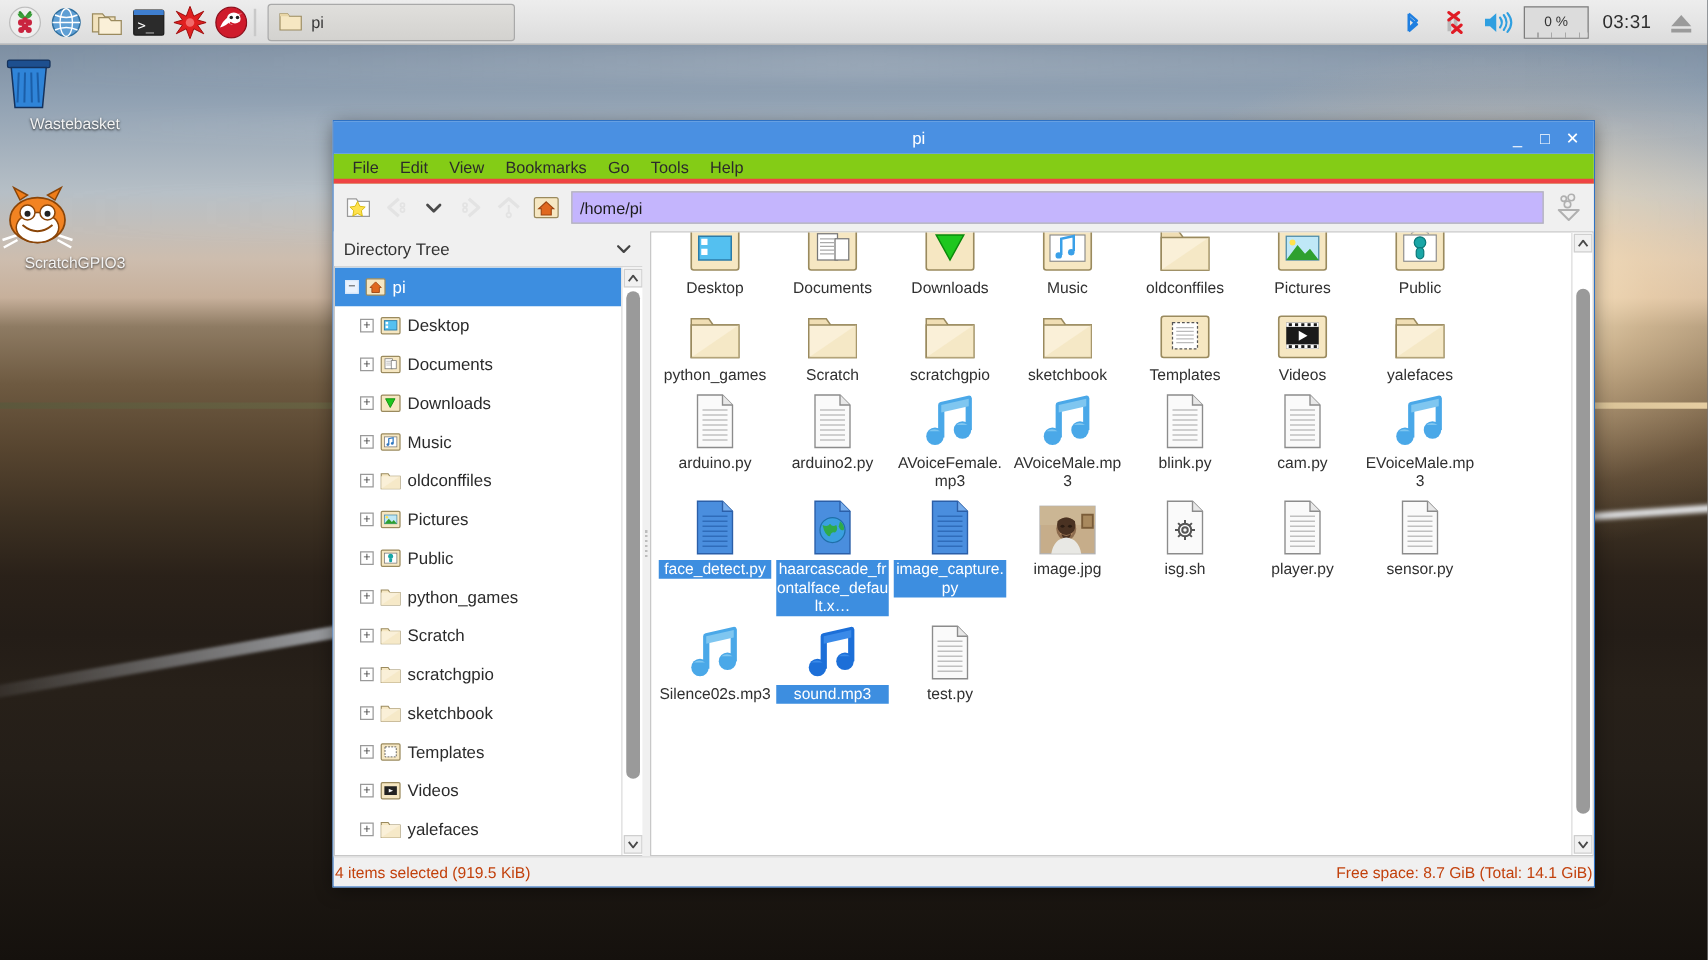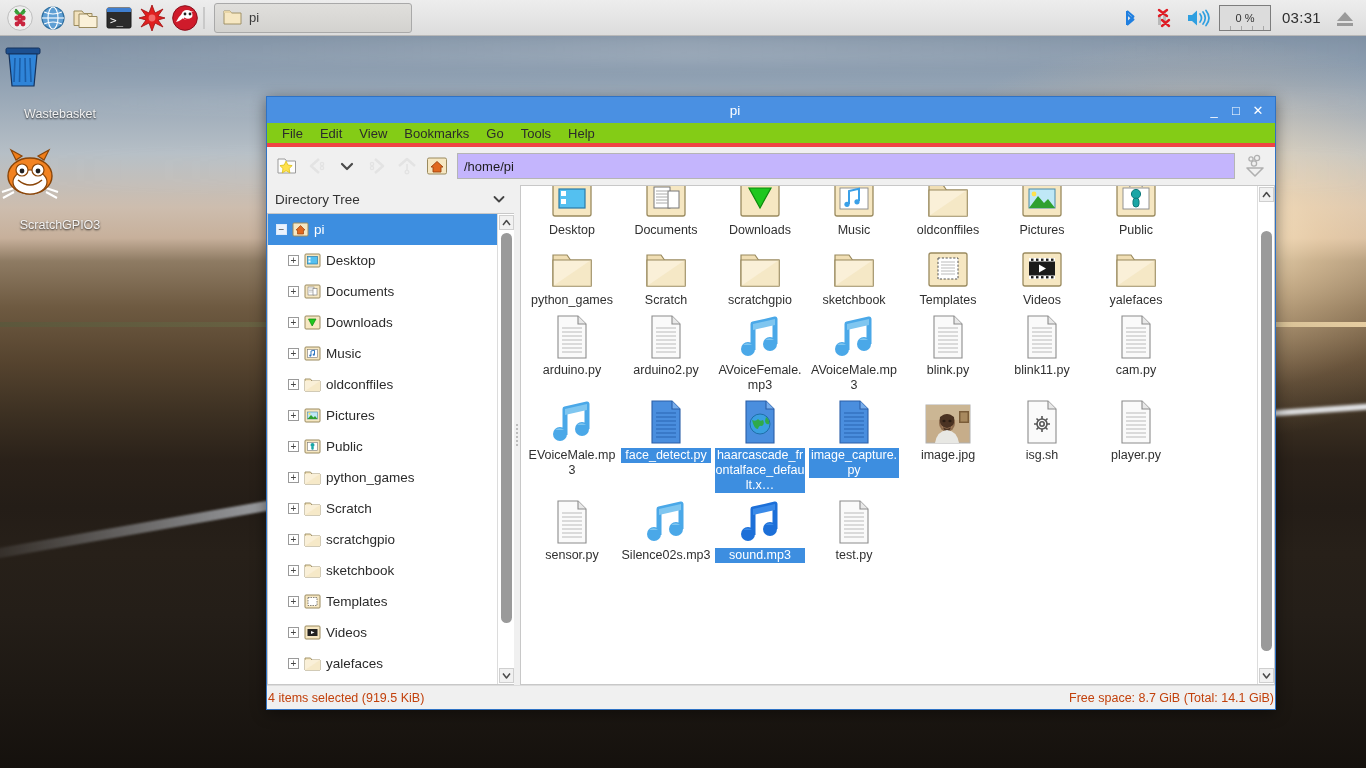--- a/index.html
+++ b/index.html
@@ -91,21 +91,21 @@
     content:""; position:absolute; left:0; bottom:0; width:100%; height:4px;
     background:repeating-linear-gradient(to right,#dcdcdc 0 10px,#a8a8a8 10px 11px);
   }
   #clock { font-size:15px; color:#2e2e2e; padding:0 7px; letter-spacing:.3px; }
 
   
   .deskicon {
     position:absolute; width:120px; text-align:center; cursor:pointer;
   }
   .deskicon .lbl {
-    color:#f2f2f2; font-size:12.5px; margin-top:18px;
+    color:#f2f2f2; font-size:12.5px; margin-top:3px;
     text-shadow:0 1px 2px rgba(0,0,0,.85);
   }
 
   
   #win {
     position:absolute; left:266px; top:96px; width:1010px; height:614px;
     background:#f0f0f0;
     border:1px solid #2f72c4;
     box-shadow:0 3px 14px rgba(0,0,0,.45);
     display:flex; flex-direction:column;
@@ -908,213 +908,195 @@
                 <line x1="9" y1="14" x2="29" y2="14"></line>
                   <line x1="9" y1="18" x2="29" y2="18"></line>
                   <line x1="9" y1="22" x2="29" y2="22"></line>
                 <line x1="9" y1="26" x2="29" y2="26"></line>
                   <line x1="9" y1="30" x2="29" y2="30"></line>
                   <line x1="9" y1="34" x2="29" y2="34"></line>
                 <line x1="9" y1="38" x2="29" y2="38"></line>
               </g>
             </svg>
           </div>
-          <div class="nm">blink11.py</div>
-        </div>
+          <div class="nm">cam.py</div>
+        </div>
+
+        <div class="cell">
+          <div class="ic">
+            <svg width="46" height="46" viewBox="0 0 46 46">
+              <path d="M16 36 V10 L38 5 V30" stroke="#4aa8e8" stroke-width="5" fill="none" stroke-linejoin="round"></path>
+              <path d="M16 10 L38 5 V11 L16 16 Z" fill="#7fc6f0"></path>
+              <circle cx="11" cy="35" r="7" fill="#4aa8e8"></circle>
+              <circle cx="33" cy="30" r="7" fill="#4aa8e8"></circle>
+              <path d="M6 31 a7 7 0 0 1 9 0 Z" fill="#7fc6f0"></path>
+              <path d="M28 26 a7 7 0 0 1 9 0 Z" fill="#7fc6f0"></path>
+            </svg>
+          </div>
+          <div class="nm">EVoiceMale.mp3</div>
+        </div>
+        <div class="cell sel">
+          <div class="ic">
+            <svg width="38" height="46" viewBox="0 0 38 46">
+              <path d="M5 2 h20 l8 8 v34 h-28 Z" fill="#4a8ede" stroke="#2b5fa8" stroke-width="1.1"></path>
+              <path d="M25 2 v8 h8" fill="#76aceb" stroke="#2b5fa8" stroke-width="1.1"></path>
+              <g stroke="#2f6cba" stroke-width="1.2">
+                <line x1="9" y1="14" x2="29" y2="14"></line>
+                  <line x1="9" y1="18" x2="29" y2="18"></line>
+                  <line x1="9" y1="22" x2="29" y2="22"></line>
+                <line x1="9" y1="26" x2="29" y2="26"></line>
+                  <line x1="9" y1="30" x2="29" y2="30"></line>
+                  <line x1="9" y1="34" x2="29" y2="34"></line>
+                <line x1="9" y1="38" x2="29" y2="38"></line>
+              </g>
+            </svg>
+          </div>
+          <div class="nm">face_detect.py</div>
+        </div>
+        <div class="cell sel">
+          <div class="ic">
+            <svg width="38" height="46" viewBox="0 0 38 46">
+              <path d="M5 2 h20 l8 8 v34 h-28 Z" fill="#4a8ede" stroke="#2b5fa8" stroke-width="1.1"></path>
+              <path d="M25 2 v8 h8" fill="#76aceb" stroke="#2b5fa8" stroke-width="1.1"></path>
+              <circle cx="19" cy="25" r="10" fill="#3aa0e0" stroke="#1f6fa8" stroke-width="1"></circle>
+              <path d="M11 21 q4 2 6 -1 q2 3 5 1 q2 4 -1 6 q-3 -1 -4 3 q-4 0 -6 -9 Z" fill="#2faa4a"></path>
+              <path d="M25 18 q4 3 3 7 q-3 1 -4 -3 Z" fill="#2faa4a"></path>
+            </svg>
+          </div>
+          <div class="nm">haarcascade_frontalface_default.x…</div>
+        </div>
+        <div class="cell sel">
+          <div class="ic">
+            <svg width="38" height="46" viewBox="0 0 38 46">
+              <path d="M5 2 h20 l8 8 v34 h-28 Z" fill="#4a8ede" stroke="#2b5fa8" stroke-width="1.1"></path>
+              <path d="M25 2 v8 h8" fill="#76aceb" stroke="#2b5fa8" stroke-width="1.1"></path>
+              <g stroke="#2f6cba" stroke-width="1.2">
+                <line x1="9" y1="14" x2="29" y2="14"></line>
+                  <line x1="9" y1="18" x2="29" y2="18"></line>
+                  <line x1="9" y1="22" x2="29" y2="22"></line>
+                <line x1="9" y1="26" x2="29" y2="26"></line>
+                  <line x1="9" y1="30" x2="29" y2="30"></line>
+                  <line x1="9" y1="34" x2="29" y2="34"></line>
+                <line x1="9" y1="38" x2="29" y2="38"></line>
+              </g>
+            </svg>
+          </div>
+          <div class="nm">image_capture.py</div>
+        </div>
+        <div class="cell">
+          <div class="ic">
+            <svg width="50" height="42" viewBox="0 0 50 42">
+              <rect x="3" y="2" width="44" height="38" fill="#c6ad8a" stroke="#b0b0b0"></rect>
+              <rect x="3" y="2" width="44" height="15" fill="#cbb694"></rect>
+              <rect x="36" y="8" width="10" height="12" fill="#7a5c38"></rect>
+              <rect x="37.5" y="9.5" width="7" height="9" fill="#a8895e"></rect>
+              <ellipse cx="24" cy="20" rx="8" ry="9" fill="#8d6c4e"></ellipse>
+              <ellipse cx="24" cy="19" rx="6.5" ry="7.5" fill="#b98f68"></ellipse>
+              <path d="M17 14 q7 -6 14 0 q1 7 -2 9 q-5 4 -10 0 q-3 -3 -2 -9 Z" fill="#4a3222"></path>
+              <ellipse cx="21" cy="18" rx="1.6" ry="1.2" fill="#2a1c12"></ellipse>
+              <ellipse cx="27" cy="18" rx="1.6" ry="1.2" fill="#2a1c12"></ellipse>
+              <path d="M20 24 q4 3 8 0 q-1 4 -4 4 q-3 0 -4 -4 Z" fill="#4a3222"></path>
+              <path d="M12 40 q2 -12 12 -13 q10 1 12 13 Z" fill="#e8e8e4"></path>
+            </svg>
+          </div>
+          <div class="nm">image.jpg</div>
+        </div>
+        <div class="cell">
+          <div class="ic">
+            <svg width="38" height="46" viewBox="0 0 38 46">
+              <path d="M5 2 h20 l8 8 v34 h-28 Z" fill="#fafafa" stroke="#8c8c8c" stroke-width="1.1"></path>
+              <path d="M25 2 v8 h8" fill="#e8e8e8" stroke="#8c8c8c" stroke-width="1.1"></path>
+              <g fill="none" stroke="#555" stroke-width="1.6">
+                <circle cx="19" cy="25" r="5"></circle>
+                <circle cx="19" cy="25" r="2.2"></circle>
+                <path d="M19 17 v3 M19 30 v3 M11 25 h3 M24 25 h3 M13.5 19.5 l2.2 2.2 M22.3 28.3 l2.2 2.2 M24.5 19.5 l-2.2 2.2 M15.7 28.3 l-2.2 2.2"></path>
+              </g>
+            </svg>
+          </div>
+          <div class="nm">isg.sh</div>
+        </div>
+
         <div class="cell">
           <div class="ic">
             <svg width="38" height="46" viewBox="0 0 38 46">
               <path d="M5 2 h20 l8 8 v34 h-28 Z" fill="#fafafa" stroke="#8c8c8c" stroke-width="1.1"></path>
               <path d="M25 2 v8 h8" fill="#e8e8e8" stroke="#8c8c8c" stroke-width="1.1"></path>
               <g stroke="#c0c0c0" stroke-width="1.1">
                 <line x1="9" y1="14" x2="29" y2="14"></line>
                   <line x1="9" y1="18" x2="29" y2="18"></line>
                   <line x1="9" y1="22" x2="29" y2="22"></line>
                 <line x1="9" y1="26" x2="29" y2="26"></line>
                   <line x1="9" y1="30" x2="29" y2="30"></line>
                   <line x1="9" y1="34" x2="29" y2="34"></line>
                 <line x1="9" y1="38" x2="29" y2="38"></line>
               </g>
             </svg>
           </div>
-          <div class="nm">cam.py</div>
-        </div>
-
-        <div class="cell">
-          <div class="ic">
-            <svg width="46" height="46" viewBox="0 0 46 46">
-              <path d="M16 36 V10 L38 5 V30" stroke="#4aa8e8" stroke-width="5" fill="none" stroke-linejoin="round"></path>
-              <path d="M16 10 L38 5 V11 L16 16 Z" fill="#7fc6f0"></path>
-              <circle cx="11" cy="35" r="7" fill="#4aa8e8"></circle>
-              <circle cx="33" cy="30" r="7" fill="#4aa8e8"></circle>
-              <path d="M6 31 a7 7 0 0 1 9 0 Z" fill="#7fc6f0"></path>
-              <path d="M28 26 a7 7 0 0 1 9 0 Z" fill="#7fc6f0"></path>
-            </svg>
-          </div>
-          <div class="nm">EVoiceMale.mp3</div>
-        </div>
-        <div class="cell sel">
-          <div class="ic">
-            <svg width="38" height="46" viewBox="0 0 38 46">
-              <path d="M5 2 h20 l8 8 v34 h-28 Z" fill="#4a8ede" stroke="#2b5fa8" stroke-width="1.1"></path>
-              <path d="M25 2 v8 h8" fill="#76aceb" stroke="#2b5fa8" stroke-width="1.1"></path>
-              <g stroke="#2f6cba" stroke-width="1.2">
-                <line x1="9" y1="14" x2="29" y2="14"></line>
-                  <line x1="9" y1="18" x2="29" y2="18"></line>
-                  <line x1="9" y1="22" x2="29" y2="22"></line>
-                <line x1="9" y1="26" x2="29" y2="26"></line>
-                  <line x1="9" y1="30" x2="29" y2="30"></line>
-                  <line x1="9" y1="34" x2="29" y2="34"></line>
-                <line x1="9" y1="38" x2="29" y2="38"></line>
-              </g>
-            </svg>
-          </div>
-          <div class="nm">face_detect.py</div>
-        </div>
-        <div class="cell sel">
-          <div class="ic">
-            <svg width="38" height="46" viewBox="0 0 38 46">
-              <path d="M5 2 h20 l8 8 v34 h-28 Z" fill="#4a8ede" stroke="#2b5fa8" stroke-width="1.1"></path>
-              <path d="M25 2 v8 h8" fill="#76aceb" stroke="#2b5fa8" stroke-width="1.1"></path>
-              <circle cx="19" cy="25" r="10" fill="#3aa0e0" stroke="#1f6fa8" stroke-width="1"></circle>
-              <path d="M11 21 q4 2 6 -1 q2 3 5 1 q2 4 -1 6 q-3 -1 -4 3 q-4 0 -6 -9 Z" fill="#2faa4a"></path>
-              <path d="M25 18 q4 3 3 7 q-3 1 -4 -3 Z" fill="#2faa4a"></path>
-            </svg>
-          </div>
-          <div class="nm">haarcascade_frontalface_default.x…</div>
-        </div>
-        <div class="cell sel">
-          <div class="ic">
-            <svg width="38" height="46" viewBox="0 0 38 46">
-              <path d="M5 2 h20 l8 8 v34 h-28 Z" fill="#4a8ede" stroke="#2b5fa8" stroke-width="1.1"></path>
-              <path d="M25 2 v8 h8" fill="#76aceb" stroke="#2b5fa8" stroke-width="1.1"></path>
-              <g stroke="#2f6cba" stroke-width="1.2">
-                <line x1="9" y1="14" x2="29" y2="14"></line>
-                  <line x1="9" y1="18" x2="29" y2="18"></line>
-                  <line x1="9" y1="22" x2="29" y2="22"></line>
-                <line x1="9" y1="26" x2="29" y2="26"></line>
-                  <line x1="9" y1="30" x2="29" y2="30"></line>
-                  <line x1="9" y1="34" x2="29" y2="34"></line>
-                <line x1="9" y1="38" x2="29" y2="38"></line>
-              </g>
-            </svg>
-          </div>
-          <div class="nm">image_capture.py</div>
-        </div>
-        <div class="cell">
-          <div class="ic">
-            <svg width="50" height="42" viewBox="0 0 50 42">
-              <rect x="3" y="2" width="44" height="38" fill="#c6ad8a" stroke="#b0b0b0"></rect>
-              <rect x="3" y="2" width="44" height="15" fill="#cbb694"></rect>
-              <rect x="36" y="8" width="10" height="12" fill="#7a5c38"></rect>
-              <rect x="37.5" y="9.5" width="7" height="9" fill="#a8895e"></rect>
-              <ellipse cx="24" cy="20" rx="8" ry="9" fill="#8d6c4e"></ellipse>
-              <ellipse cx="24" cy="19" rx="6.5" ry="7.5" fill="#b98f68"></ellipse>
-              <path d="M17 14 q7 -6 14 0 q1 7 -2 9 q-5 4 -10 0 q-3 -3 -2 -9 Z" fill="#4a3222"></path>
-              <ellipse cx="21" cy="18" rx="1.6" ry="1.2" fill="#2a1c12"></ellipse>
-              <ellipse cx="27" cy="18" rx="1.6" ry="1.2" fill="#2a1c12"></ellipse>
-              <path d="M20 24 q4 3 8 0 q-1 4 -4 4 q-3 0 -4 -4 Z" fill="#4a3222"></path>
-              <path d="M12 40 q2 -12 12 -13 q10 1 12 13 Z" fill="#e8e8e4"></path>
-            </svg>
-          </div>
-          <div class="nm">image.jpg</div>
-        </div>
-        <div class="cell">
-          <div class="ic">
-            <svg width="38" height="46" viewBox="0 0 38 46">
-              <path d="M5 2 h20 l8 8 v34 h-28 Z" fill="#fafafa" stroke="#8c8c8c" stroke-width="1.1"></path>
-              <path d="M25 2 v8 h8" fill="#e8e8e8" stroke="#8c8c8c" stroke-width="1.1"></path>
-              <g fill="none" stroke="#555" stroke-width="1.6">
-                <circle cx="19" cy="25" r="5"></circle>
-                <circle cx="19" cy="25" r="2.2"></circle>
-                <path d="M19 17 v3 M19 30 v3 M11 25 h3 M24 25 h3 M13.5 19.5 l2.2 2.2 M22.3 28.3 l2.2 2.2 M24.5 19.5 l-2.2 2.2 M15.7 28.3 l-2.2 2.2"></path>
-              </g>
-            </svg>
-          </div>
-          <div class="nm">isg.sh</div>
-        </div>
-
+          <div class="nm">player.py</div>
+        </div>
         <div class="cell">
           <div class="ic">
             <svg width="38" height="46" viewBox="0 0 38 46">
               <path d="M5 2 h20 l8 8 v34 h-28 Z" fill="#fafafa" stroke="#8c8c8c" stroke-width="1.1"></path>
               <path d="M25 2 v8 h8" fill="#e8e8e8" stroke="#8c8c8c" stroke-width="1.1"></path>
               <g stroke="#c0c0c0" stroke-width="1.1">
                 <line x1="9" y1="14" x2="29" y2="14"></line>
                   <line x1="9" y1="18" x2="29" y2="18"></line>
                   <line x1="9" y1="22" x2="29" y2="22"></line>
                 <line x1="9" y1="26" x2="29" y2="26"></line>
                   <line x1="9" y1="30" x2="29" y2="30"></line>
                   <line x1="9" y1="34" x2="29" y2="34"></line>
                 <line x1="9" y1="38" x2="29" y2="38"></line>
               </g>
             </svg>
           </div>
-          <div class="nm">player.py</div>
+          <div class="nm">sensor.py</div>
+        </div>
+        <div class="cell">
+          <div class="ic">
+            <svg width="46" height="46" viewBox="0 0 46 46">
+              <path d="M16 36 V10 L38 5 V30" stroke="#4aa8e8" stroke-width="5" fill="none" stroke-linejoin="round"></path>
+              <path d="M16 10 L38 5 V11 L16 16 Z" fill="#7fc6f0"></path>
+              <circle cx="11" cy="35" r="7" fill="#4aa8e8"></circle>
+              <circle cx="33" cy="30" r="7" fill="#4aa8e8"></circle>
+              <path d="M6 31 a7 7 0 0 1 9 0 Z" fill="#7fc6f0"></path>
+              <path d="M28 26 a7 7 0 0 1 9 0 Z" fill="#7fc6f0"></path>
+            </svg>
+          </div>
+          <div class="nm">Silence02s.mp3</div>
+        </div>
+        <div class="cell sel">
+          <div class="ic">
+            <svg width="46" height="46" viewBox="0 0 46 46">
+              <path d="M16 36 V10 L38 5 V30" stroke="#1c6fd8" stroke-width="5" fill="none" stroke-linejoin="round"></path>
+              <path d="M16 10 L38 5 V11 L16 16 Z" fill="#3a8ae8"></path>
+              <circle cx="11" cy="35" r="7" fill="#1c6fd8"></circle>
+              <circle cx="33" cy="30" r="7" fill="#1c6fd8"></circle>
+              <path d="M6 31 a7 7 0 0 1 9 0 Z" fill="#3a8ae8"></path>
+              <path d="M28 26 a7 7 0 0 1 9 0 Z" fill="#3a8ae8"></path>
+            </svg>
+          </div>
+          <div class="nm">sound.mp3</div>
         </div>
         <div class="cell">
           <div class="ic">
             <svg width="38" height="46" viewBox="0 0 38 46">
               <path d="M5 2 h20 l8 8 v34 h-28 Z" fill="#fafafa" stroke="#8c8c8c" stroke-width="1.1"></path>
               <path d="M25 2 v8 h8" fill="#e8e8e8" stroke="#8c8c8c" stroke-width="1.1"></path>
               <g stroke="#c0c0c0" stroke-width="1.1">
                 <line x1="9" y1="14" x2="29" y2="14"></line>
                   <line x1="9" y1="18" x2="29" y2="18"></line>
                   <line x1="9" y1="22" x2="29" y2="22"></line>
                 <line x1="9" y1="26" x2="29" y2="26"></line>
                   <line x1="9" y1="30" x2="29" y2="30"></line>
                   <line x1="9" y1="34" x2="29" y2="34"></line>
                 <line x1="9" y1="38" x2="29" y2="38"></line>
               </g>
             </svg>
           </div>
-          <div class="nm">sensor.py</div>
-        </div>
-        <div class="cell">
-          <div class="ic">
-            <svg width="46" height="46" viewBox="0 0 46 46">
-              <path d="M16 36 V10 L38 5 V30" stroke="#4aa8e8" stroke-width="5" fill="none" stroke-linejoin="round"></path>
-              <path d="M16 10 L38 5 V11 L16 16 Z" fill="#7fc6f0"></path>
-              <circle cx="11" cy="35" r="7" fill="#4aa8e8"></circle>
-              <circle cx="33" cy="30" r="7" fill="#4aa8e8"></circle>
-              <path d="M6 31 a7 7 0 0 1 9 0 Z" fill="#7fc6f0"></path>
-              <path d="M28 26 a7 7 0 0 1 9 0 Z" fill="#7fc6f0"></path>
-            </svg>
-          </div>
-          <div class="nm">Silence02s.mp3</div>
-        </div>
-        <div class="cell sel">
-          <div class="ic">
-            <svg width="46" height="46" viewBox="0 0 46 46">
-              <path d="M16 36 V10 L38 5 V30" stroke="#1c6fd8" stroke-width="5" fill="none" stroke-linejoin="round"></path>
-              <path d="M16 10 L38 5 V11 L16 16 Z" fill="#3a8ae8"></path>
-              <circle cx="11" cy="35" r="7" fill="#1c6fd8"></circle>
-              <circle cx="33" cy="30" r="7" fill="#1c6fd8"></circle>
-              <path d="M6 31 a7 7 0 0 1 9 0 Z" fill="#3a8ae8"></path>
-              <path d="M28 26 a7 7 0 0 1 9 0 Z" fill="#3a8ae8"></path>
-            </svg>
-          </div>
-          <div class="nm">sound.mp3</div>
-        </div>
-        <div class="cell">
-          <div class="ic">
-            <svg width="38" height="46" viewBox="0 0 38 46">
-              <path d="M5 2 h20 l8 8 v34 h-28 Z" fill="#fafafa" stroke="#8c8c8c" stroke-width="1.1"></path>
-              <path d="M25 2 v8 h8" fill="#e8e8e8" stroke="#8c8c8c" stroke-width="1.1"></path>
-              <g stroke="#c0c0c0" stroke-width="1.1">
-                <line x1="9" y1="14" x2="29" y2="14"></line>
-                  <line x1="9" y1="18" x2="29" y2="18"></line>
-                  <line x1="9" y1="22" x2="29" y2="22"></line>
-                <line x1="9" y1="26" x2="29" y2="26"></line>
-                  <line x1="9" y1="30" x2="29" y2="30"></line>
-                  <line x1="9" y1="34" x2="29" y2="34"></line>
-                <line x1="9" y1="38" x2="29" y2="38"></line>
-              </g>
-            </svg>
-          </div>
           <div class="nm">test.py</div>
         </div>
 
       </div>
 
       <div class="vsb">
         <div class="sbarrow">
           <svg width="9" height="7" viewBox="0 0 9 7">
               <path d="M1 6 L4.5 1.5 L8 6" stroke="#4a4a4a" stroke-width="1.5" fill="none" stroke-linejoin="round"></path>
             </svg>

